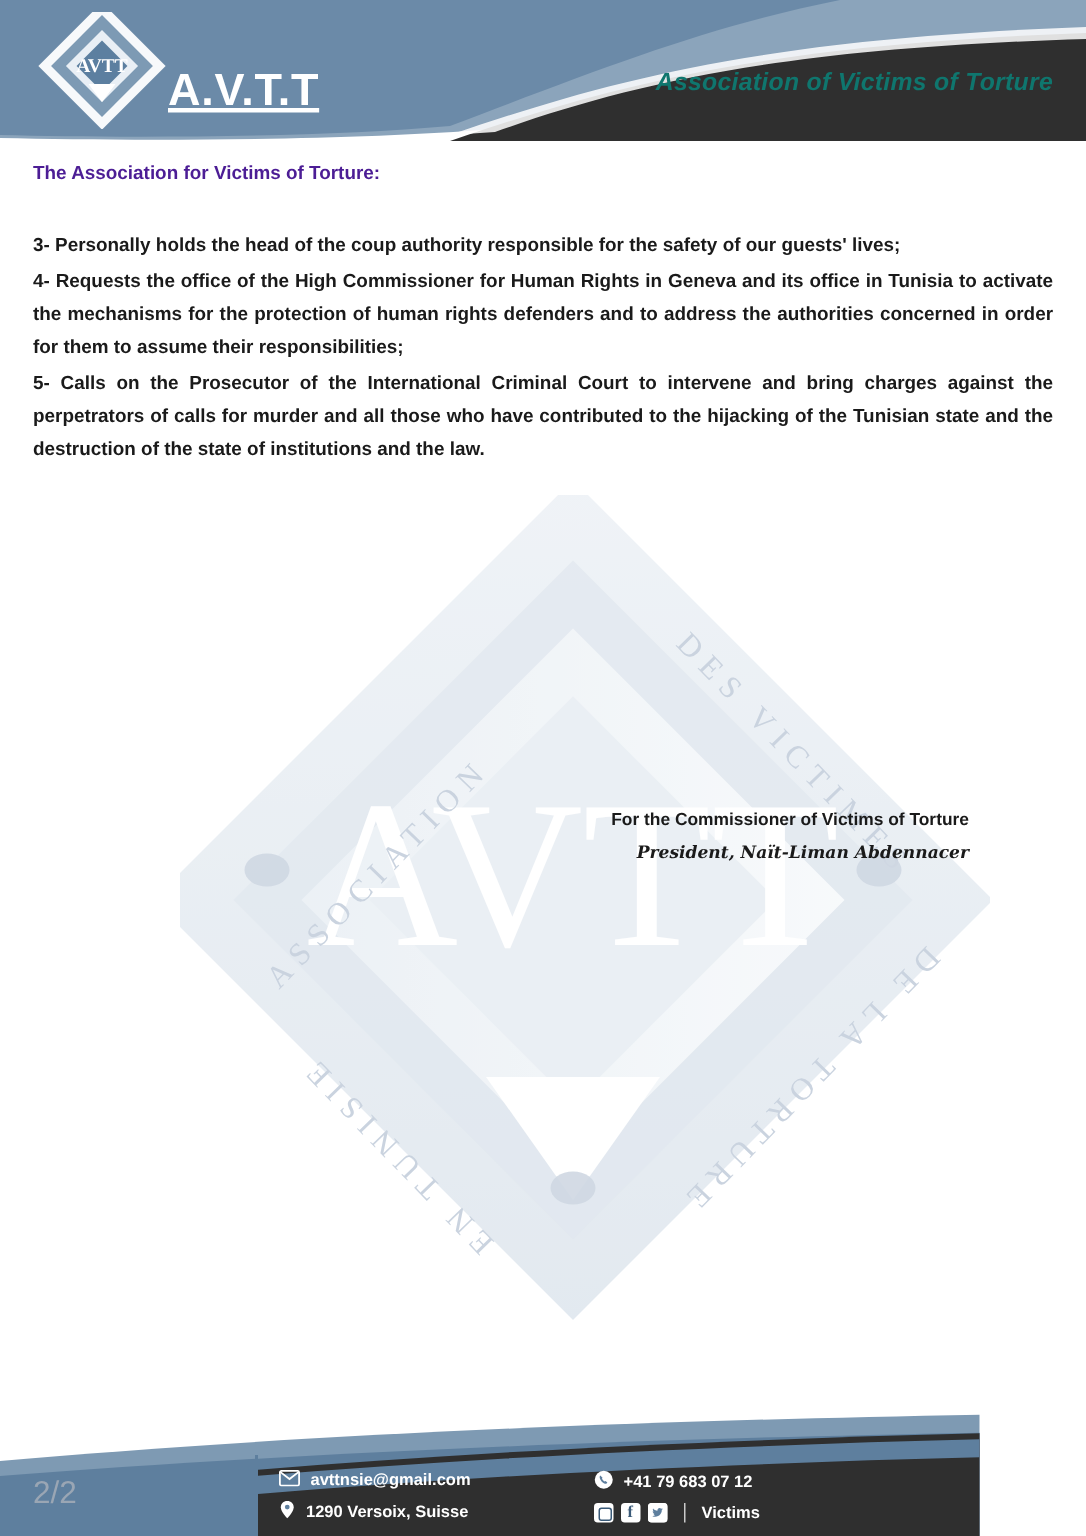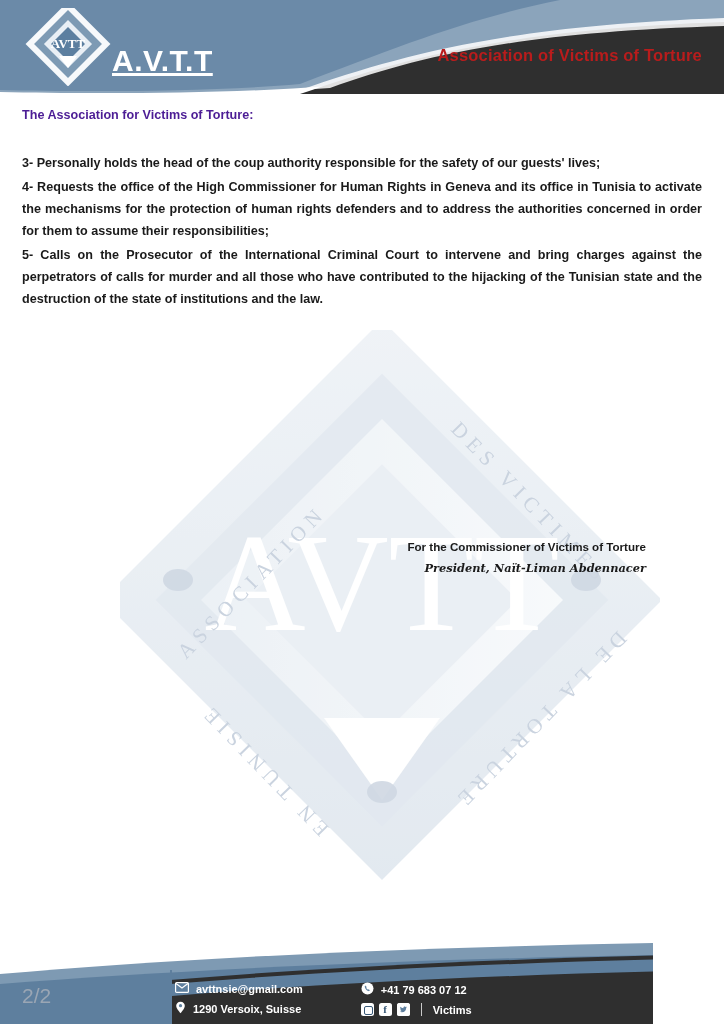--- a/index.html
+++ b/index.html
@@ -20,25 +20,26 @@
   .header {
     position: absolute;
     top: 0; left: 0;
     width: 724px; height: 94px;
     overflow: hidden;
   }
   .header-svg { position: absolute; top: 0; left: 0; }
   .header-title {
     position: absolute;
     right: 22px; top: 46px;
-    color: #b91c1c;
+    color: #0f766e;
     font-size: 16.5px;
     font-weight: bold;
     letter-spacing: 0.2px;
     white-space: nowrap;
+    font-style: italic;
   }
   .logo-wrap {
     position: absolute;
     left: 22px; top: 8px;
     width: 92px; height: 78px;
   }
   .logo-name {
     position: absolute;
     left: 112px; top: 44px;
     color: #ffffff;
@@ -108,23 +109,23 @@
   .footer-svg { position: absolute; left: 0; top: 0; }
   .page-num {
     position: absolute;
     left: 22px; bottom: 16px;
     color: #9aa6b4;
     font-size: 21px;
     font-weight: normal;
   }
   .footer-cols {
     position: absolute;
-    left: 175px; bottom: 8px;
+    left: 186px; bottom: 8px;
     display: flex;
-    gap: 58px;
+    gap: 82px;
     color: #ffffff;
     font-size: 11px;
     font-weight: bold;
   }
   .fcol { display: flex; flex-direction: column; gap: 6px; }
   .frow { display: flex; align-items: center; gap: 7px; white-space: nowrap; }
   .sicons { display: flex; align-items: center; gap: 5px; }
   .sq {
     width: 13px; height: 13px;
     border-radius: 2.5px;

